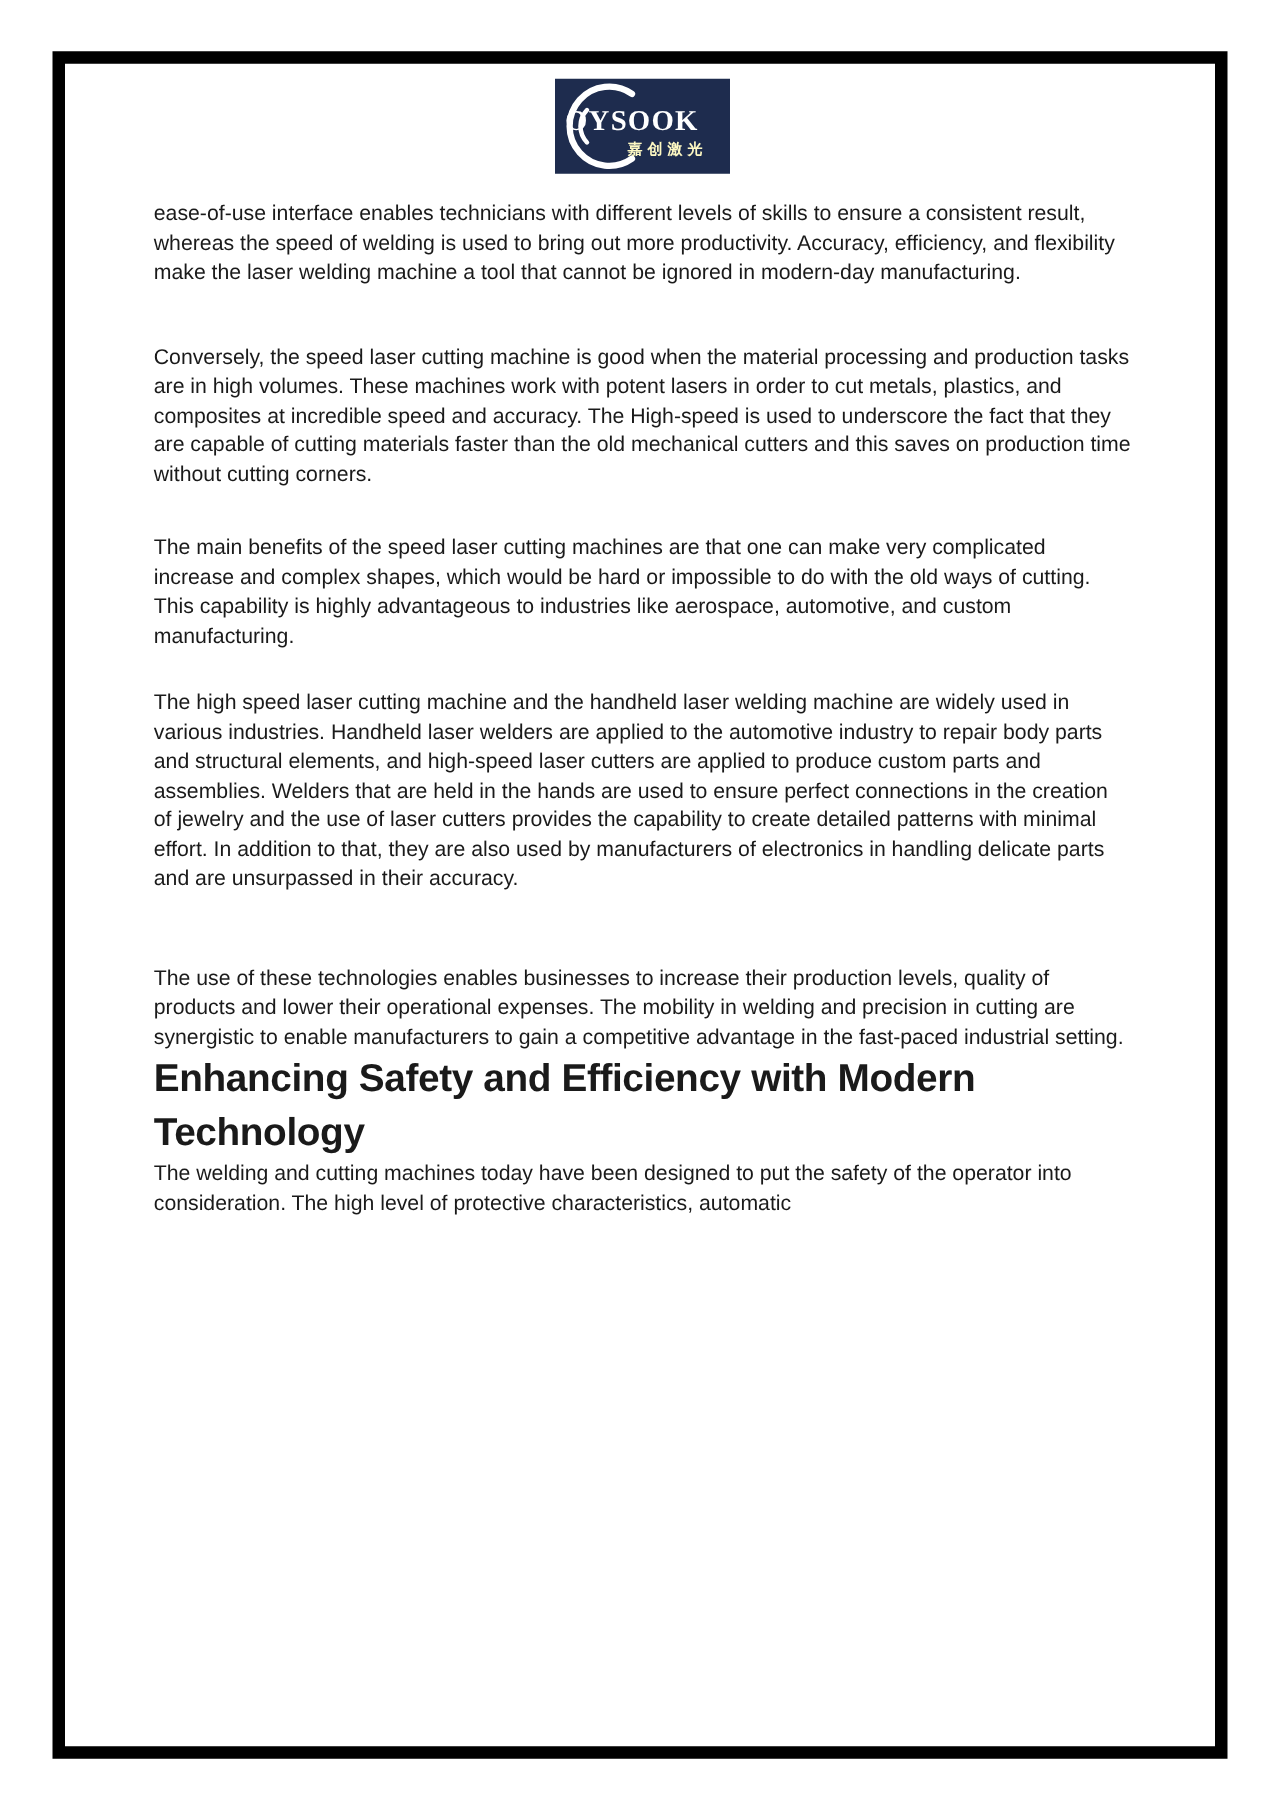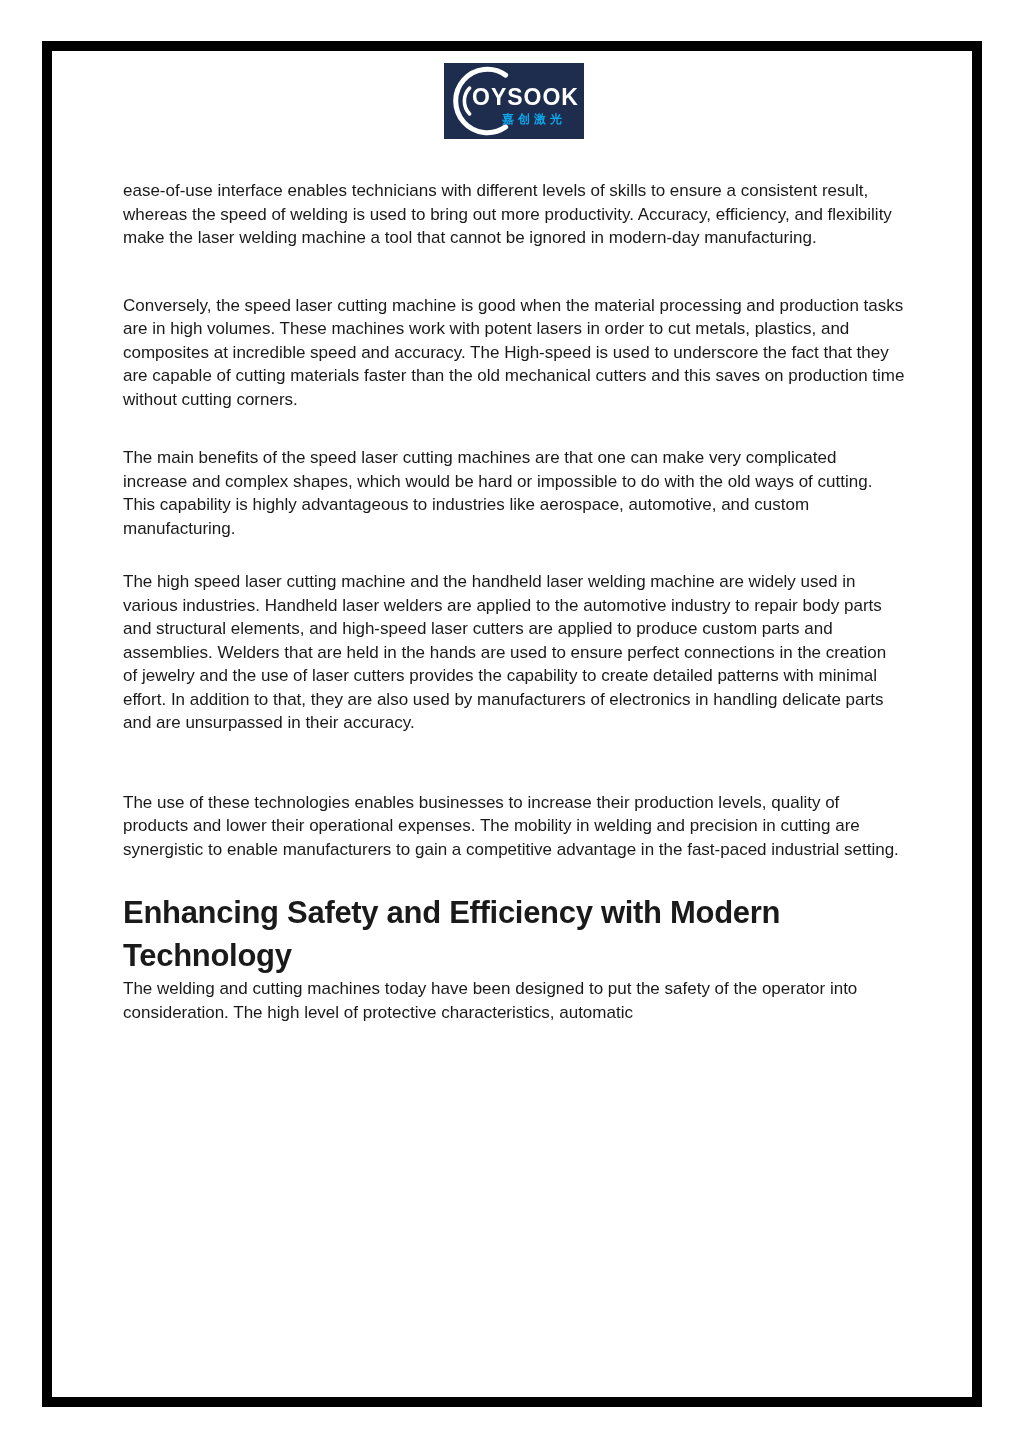--- a/index.html
+++ b/index.html
@@ -32,33 +32,34 @@
     background:#1e2c4e;
     overflow:hidden;
   }
   .logo-swoosh{
     position:absolute;
     left:4px; top:2px;
     width:72px; height:72px;
   }
   .logo-brand{
     position:absolute;
-    left:28px; top:22px;
+    left:8px; top:22px;
     width:112px;
     color:#ffffff;
     font-weight:700;
     font-size:23px;
     letter-spacing:1px;
     line-height:24px;
     white-space:nowrap;
+    font-family:Liberation Serif, serif;
   }
   .logo-sub{
     position:absolute;
     left:58px; top:48px;
-    color:#0ea5e9;
+    color:#fef9c3;
     font-weight:700;
     font-size:12px;
     letter-spacing:4px;
     white-space:nowrap;
   }
   .p{
     margin:0;
     font-size:17px;
     line-height:23.5px;
     color:#1a1a1a;
@@ -83,30 +84,30 @@
 
     <div class="logo">
       <svg class="logo-swoosh" viewBox="0 0 100 100" aria-hidden="true">
         <path d="M80 14 A44 44 0 1 0 80 86" stroke="#ffffff" stroke-width="7" fill="none" stroke-linecap="round"></path>
         <path d="M30 32 A26 26 0 0 0 30 68" stroke="#ffffff" stroke-width="5" fill="none" stroke-linecap="round"></path>
       </svg>
       <div class="logo-brand">OYSOOK</div>
       <div class="logo-sub">嘉创激光</div>
     </div>
 
-    <p class="p" style="margin-top:40px">ease-of-use interface enables technicians with different levels of skills to ensure a consistent result, whereas the speed of welding is used to bring out more productivity. Accuracy, efficiency, and flexibility make the laser welding machine a tool that cannot be ignored in modern-day manufacturing.</p>
+    <p class="p" style="margin-top:20px">ease-of-use interface enables technicians with different levels of skills to ensure a consistent result, whereas the speed of welding is used to bring out more productivity. Accuracy, efficiency, and flexibility make the laser welding machine a tool that cannot be ignored in modern-day manufacturing.</p>
 
 
     <p class="p" style="margin-top:44px">Conversely, the speed laser cutting machine is good when the material processing and production tasks are in high volumes. These machines work with potent lasers in order to cut metals, plastics, and composites at incredible speed and accuracy. The High-speed is used to underscore the fact that they are capable of cutting materials faster than the old mechanical cutters and this saves on production time without cutting corners.</p>
 
     <p class="p" style="margin-top:35px">The main benefits of the speed laser cutting machines are that one can make very complicated increase and complex shapes, which would be hard or impossible to do with the old ways of cutting. This capability is highly advantageous to industries like aerospace, automotive, and custom manufacturing.</p>
 
 
     <p class="p" style="margin-top:30px">The high speed laser cutting machine and the handheld laser welding machine are widely used in various industries. Handheld laser welders are applied to the automotive industry to repair body parts and structural elements, and high-speed laser cutters are applied to produce custom parts and assemblies. Welders that are held in the hands are used to ensure perfect connections in the creation of jewelry and the use of laser cutters provides the capability to create detailed patterns with minimal effort. In addition to that, they are also used by manufacturers of electronics in handling delicate parts and are unsurpassed in their accuracy.</p>
 
     <p class="p" style="margin-top:56px">The use of these technologies enables businesses to increase their production levels, quality of products and lower their operational expenses. The mobility in welding and precision in cutting are synergistic to enable manufacturers to gain a competitive advantage in the fast-paced industrial setting.</p>
 
-    <h1 class="h" style="margin-top:30px">Enhancing Safety and Efficiency with Modern Technology</h1>
+    <h1 class="h" style="">Enhancing Safety and Efficiency with Modern Technology</h1>
 
     <p class="p" style="">The welding and cutting machines today have been designed to put the safety of the operator into consideration. The high level of protective characteristics, automatic</p>
 
   </div>
 </div>
 
 </body></html>

